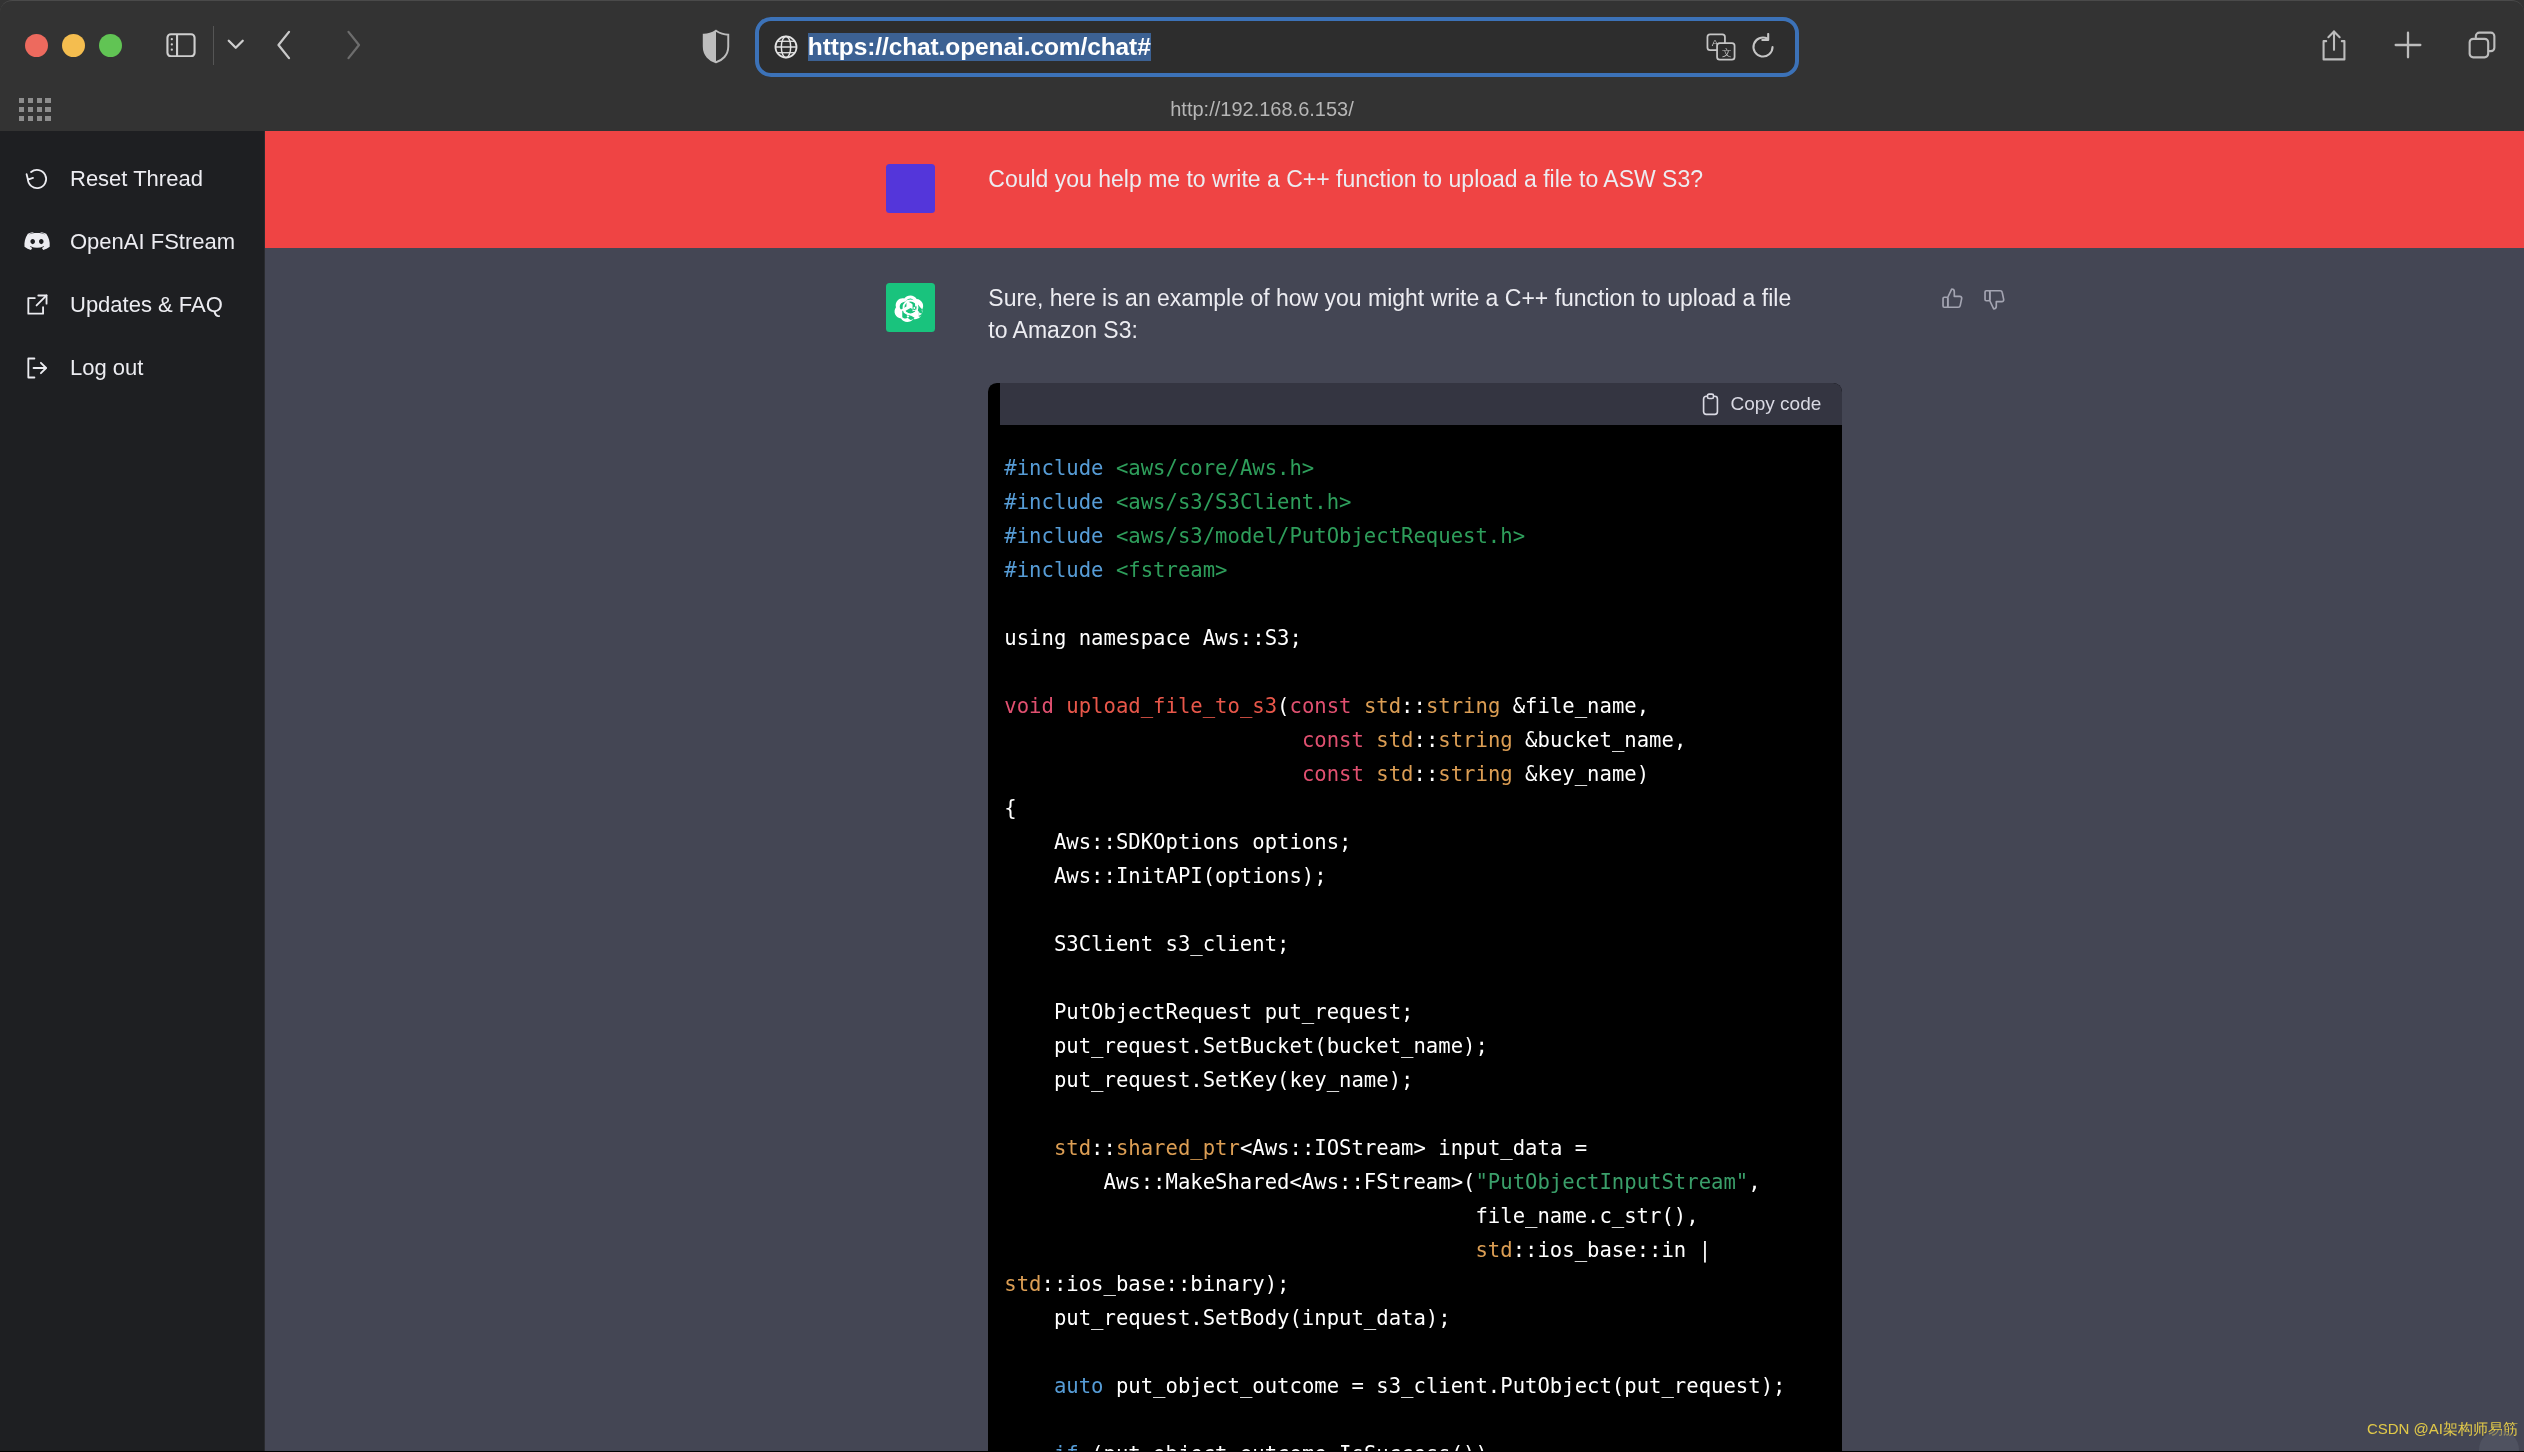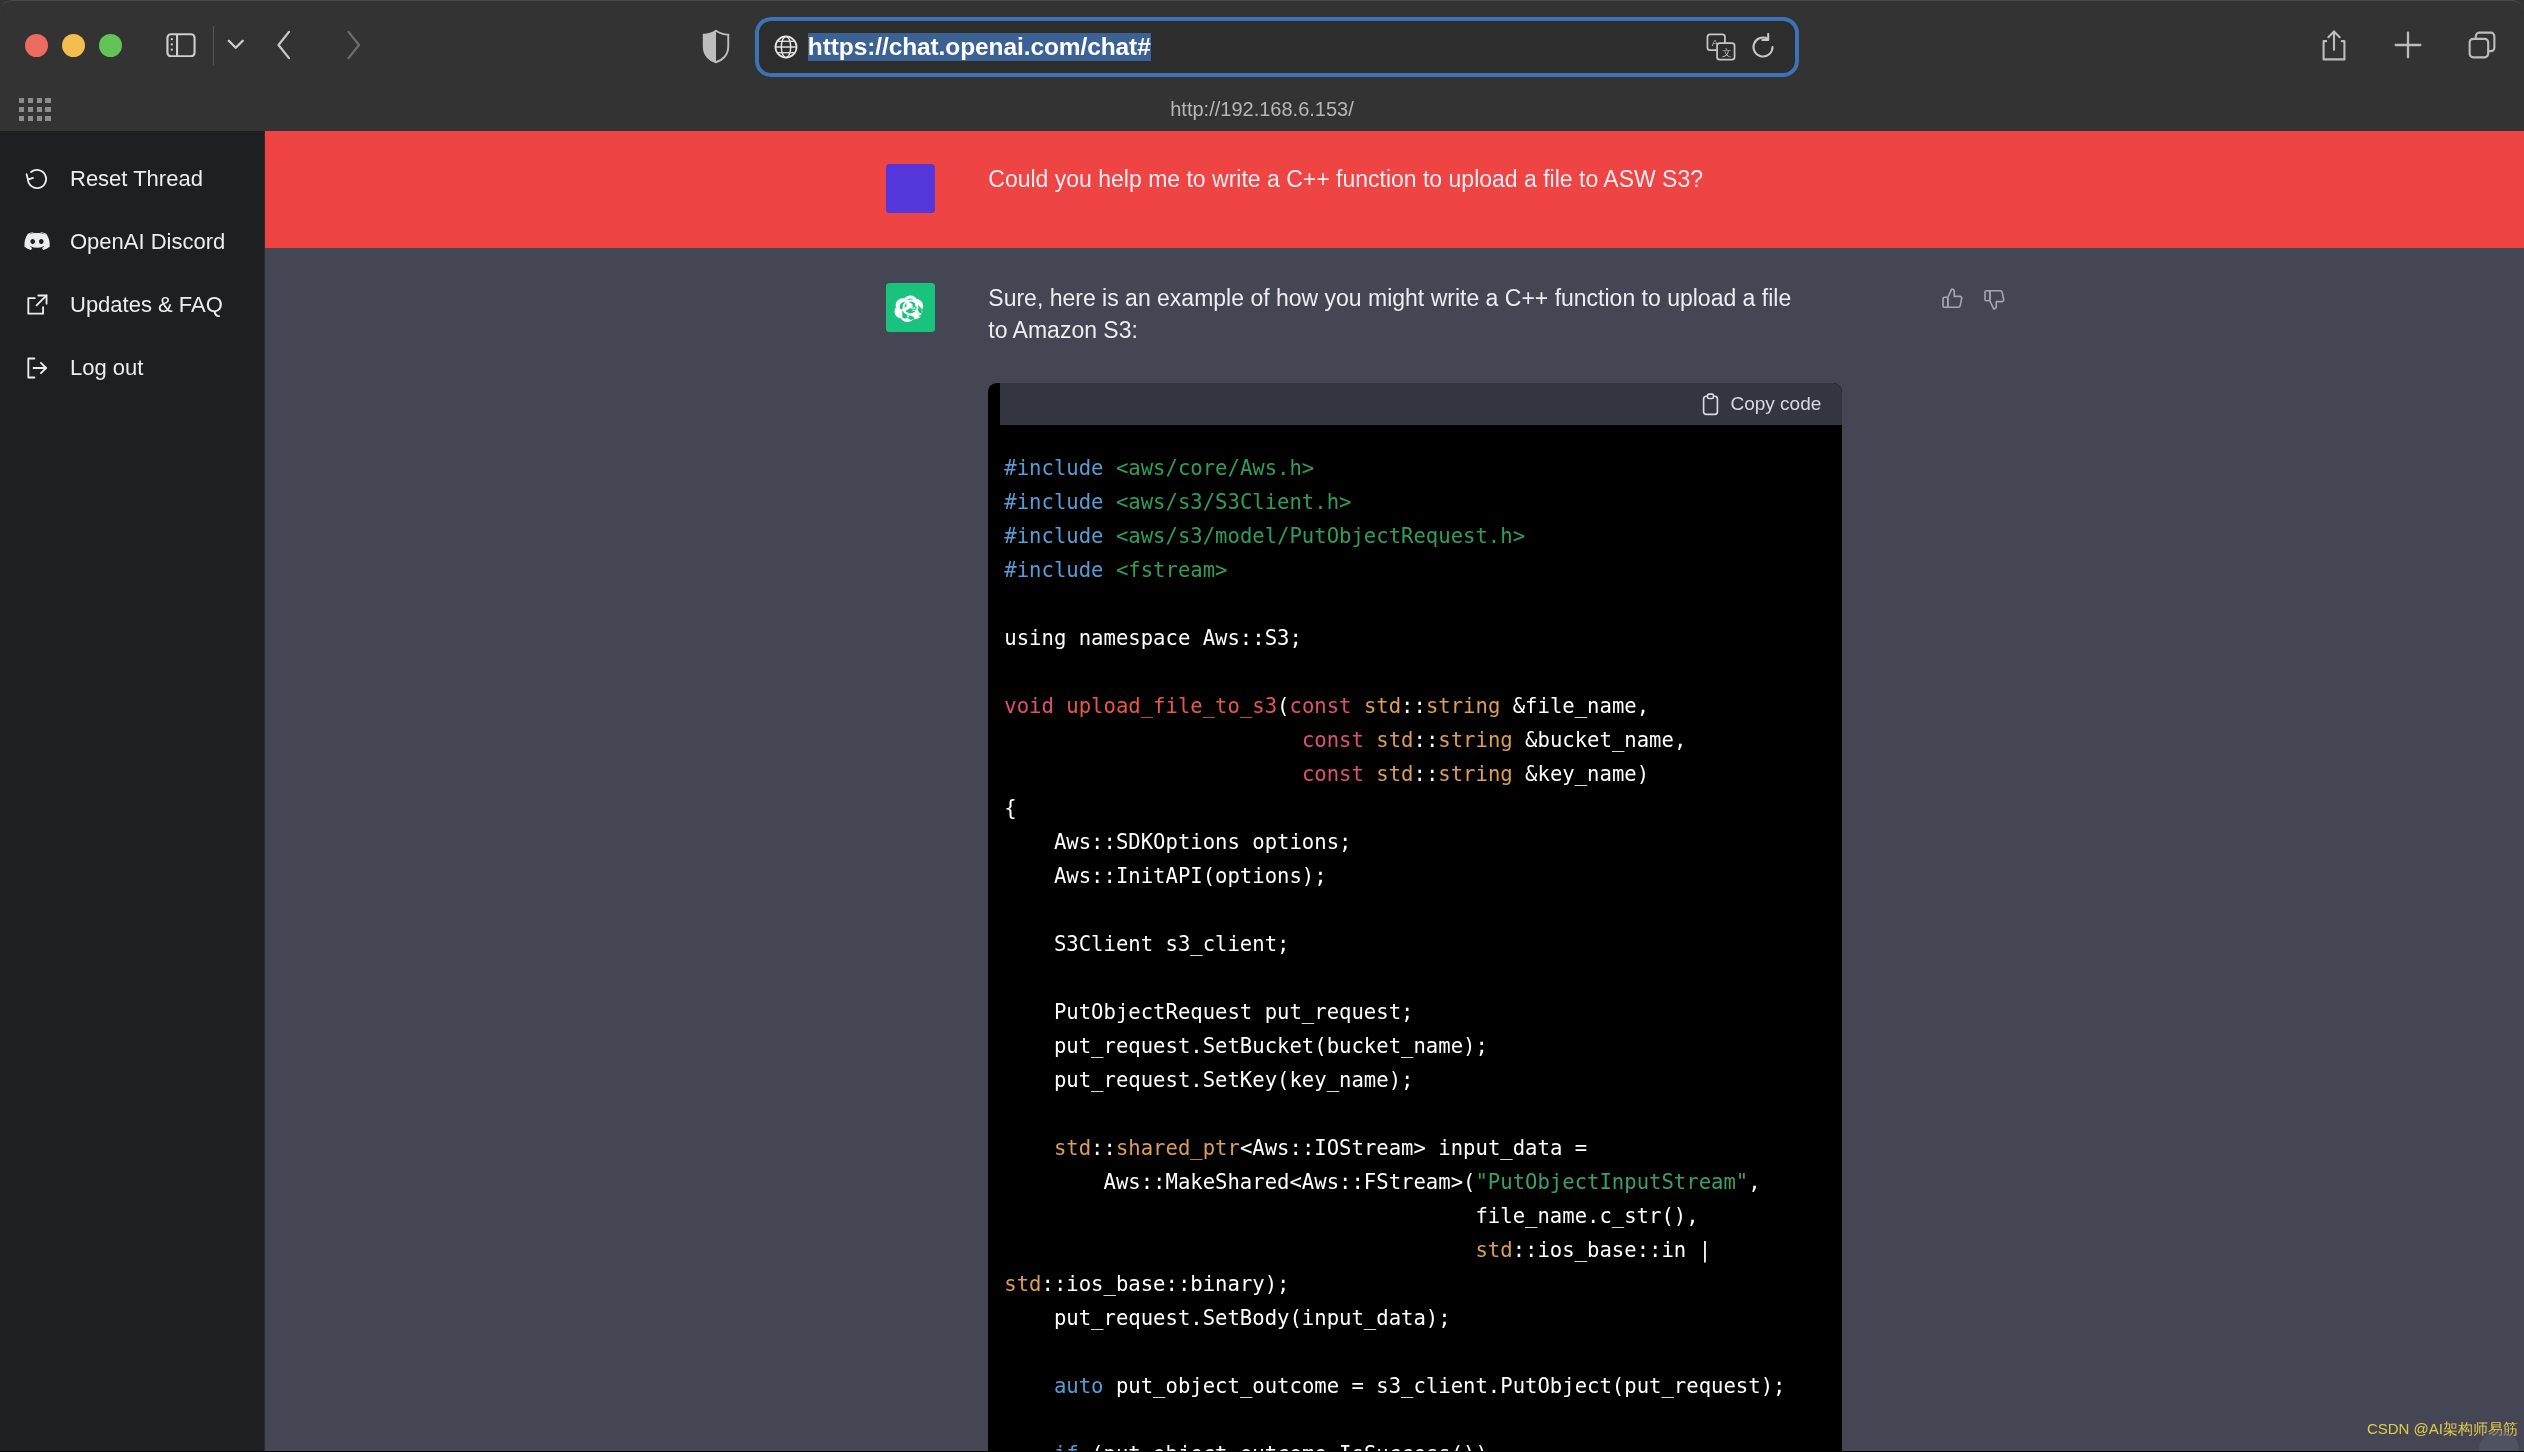--- a/index.html
+++ b/index.html
@@ -360,21 +360,21 @@
         <span>Reset Thread</span>
       </div>
 
 
       <div class="side-item">
         <span class="side-icon">
           <svg width="28" height="21" viewBox="0 0 32 24" fill="#ececf1">
             <path d="M26.5 3.2 C24.5 2.2 22.4 1.6 20.2 1.2 l-.3.6 c2 .5 3.9 1.3 5.6 2.4 -2.1-1-4.4-1.6-6.8-1.8 a24 24 0 0 0-5.4 0 c-2.4.2-4.7.8-6.8 1.8 1.7-1.1 3.6-1.9 5.6-2.4 l-.3-.6 C9.6 1.6 7.5 2.2 5.5 3.2 2.2 8.2 1.3 13.1 1.7 17.9 a25 25 0 0 0 7.4 3.8 l1.5-2.4 a16 16 0 0 1-2.6-1.3 l.6-.5 a17.5 17.5 0 0 0 15 0 l.6.5 a16 16 0 0 1-2.6 1.3 l1.5 2.4 a25 25 0 0 0 7.4-3.8 c.5-5.6-.9-10.4-3.9-14.7 Z M11.1 15 c-1.4 0-2.6-1.3-2.6-2.9 0-1.6 1.1-2.9 2.6-2.9 1.4 0 2.6 1.3 2.6 2.9 0 1.6-1.1 2.9-2.6 2.9 Z m9.8 0 c-1.4 0-2.6-1.3-2.6-2.9 0-1.6 1.1-2.9 2.6-2.9 1.4 0 2.6 1.3 2.6 2.9 0 1.6-1.1 2.9-2.6 2.9 Z"></path>
           </svg>
         </span>
-        <span>OpenAI Discord</span>
+        <span>OpenAI FStream</span>
       </div>
 
       <div class="side-item">
         <span class="side-icon">
           <svg width="26" height="26" viewBox="0 0 30 30" fill="none">
             <path d="M16.5 4 H26 V13.5" stroke="#ececf1" stroke-width="2.1" stroke-linecap="round" stroke-linejoin="round"></path>
             <path d="M26 4 L14.5 15.5" stroke="#ececf1" stroke-width="2.1" stroke-linecap="round"></path>
             <path d="M22 17.5 V25 H5 V7 H12.5" stroke="#ececf1" stroke-width="2.1" stroke-linecap="round" stroke-linejoin="round"></path>
           </svg>
         </span>

